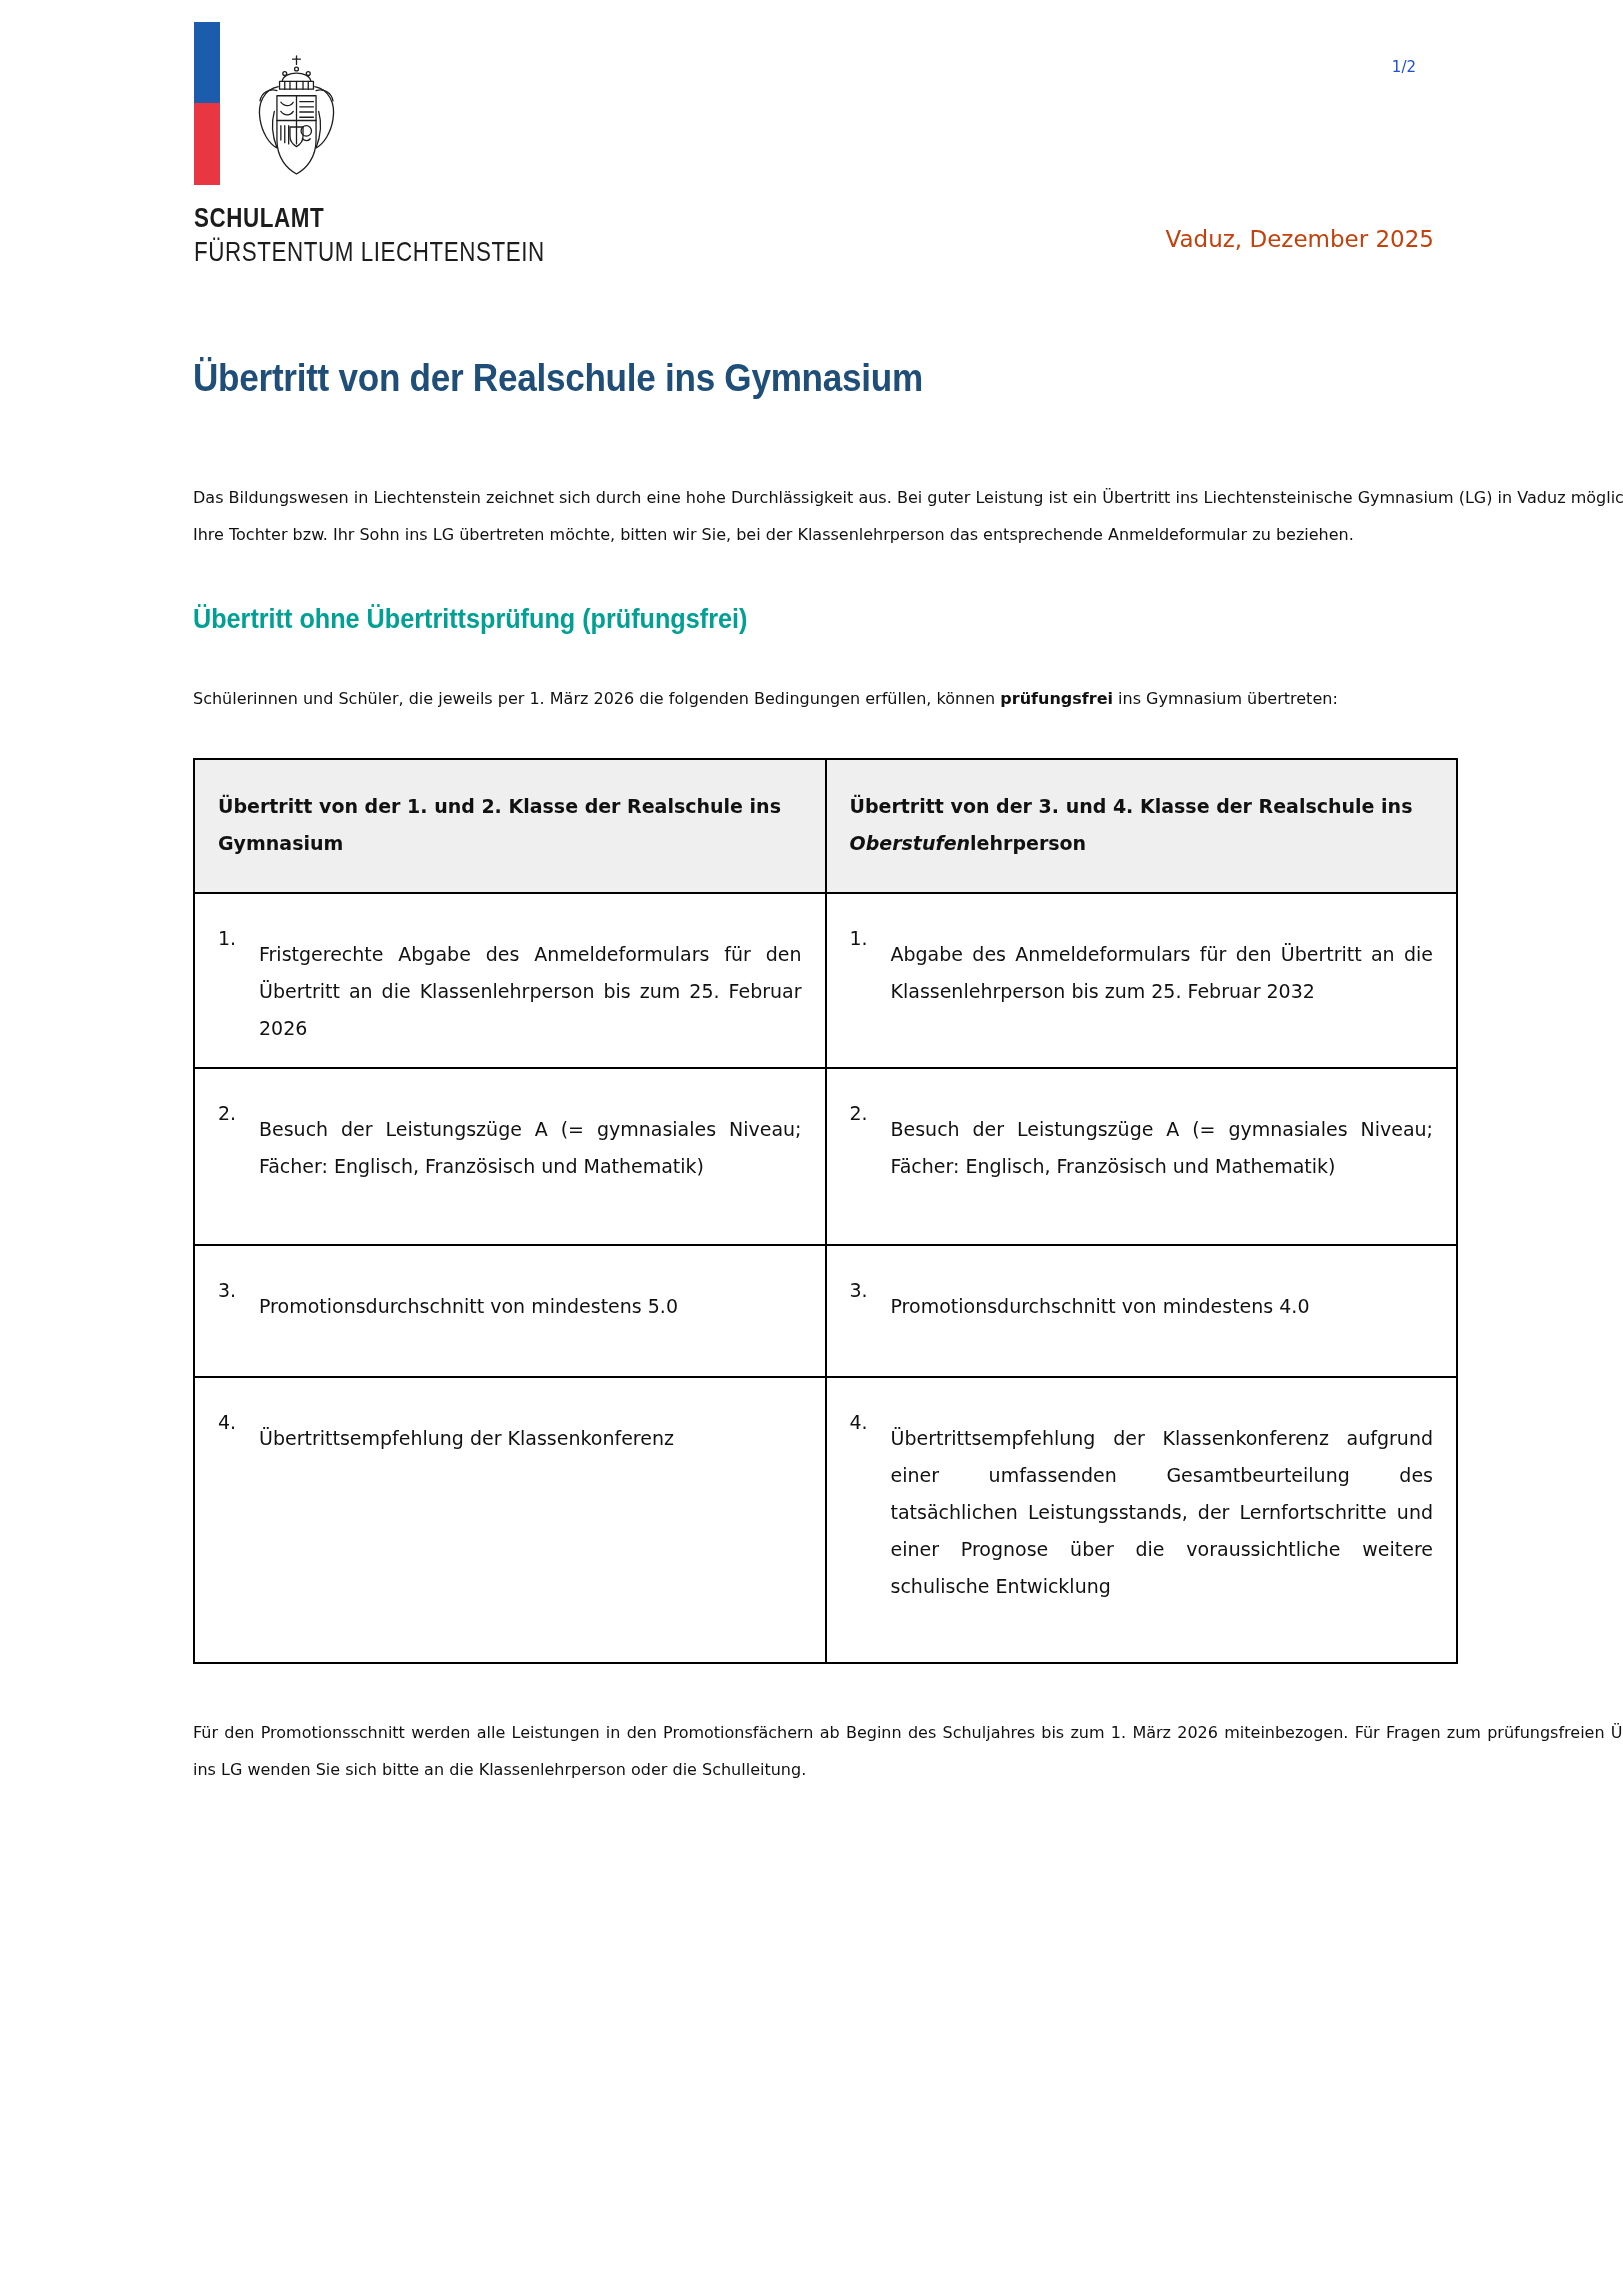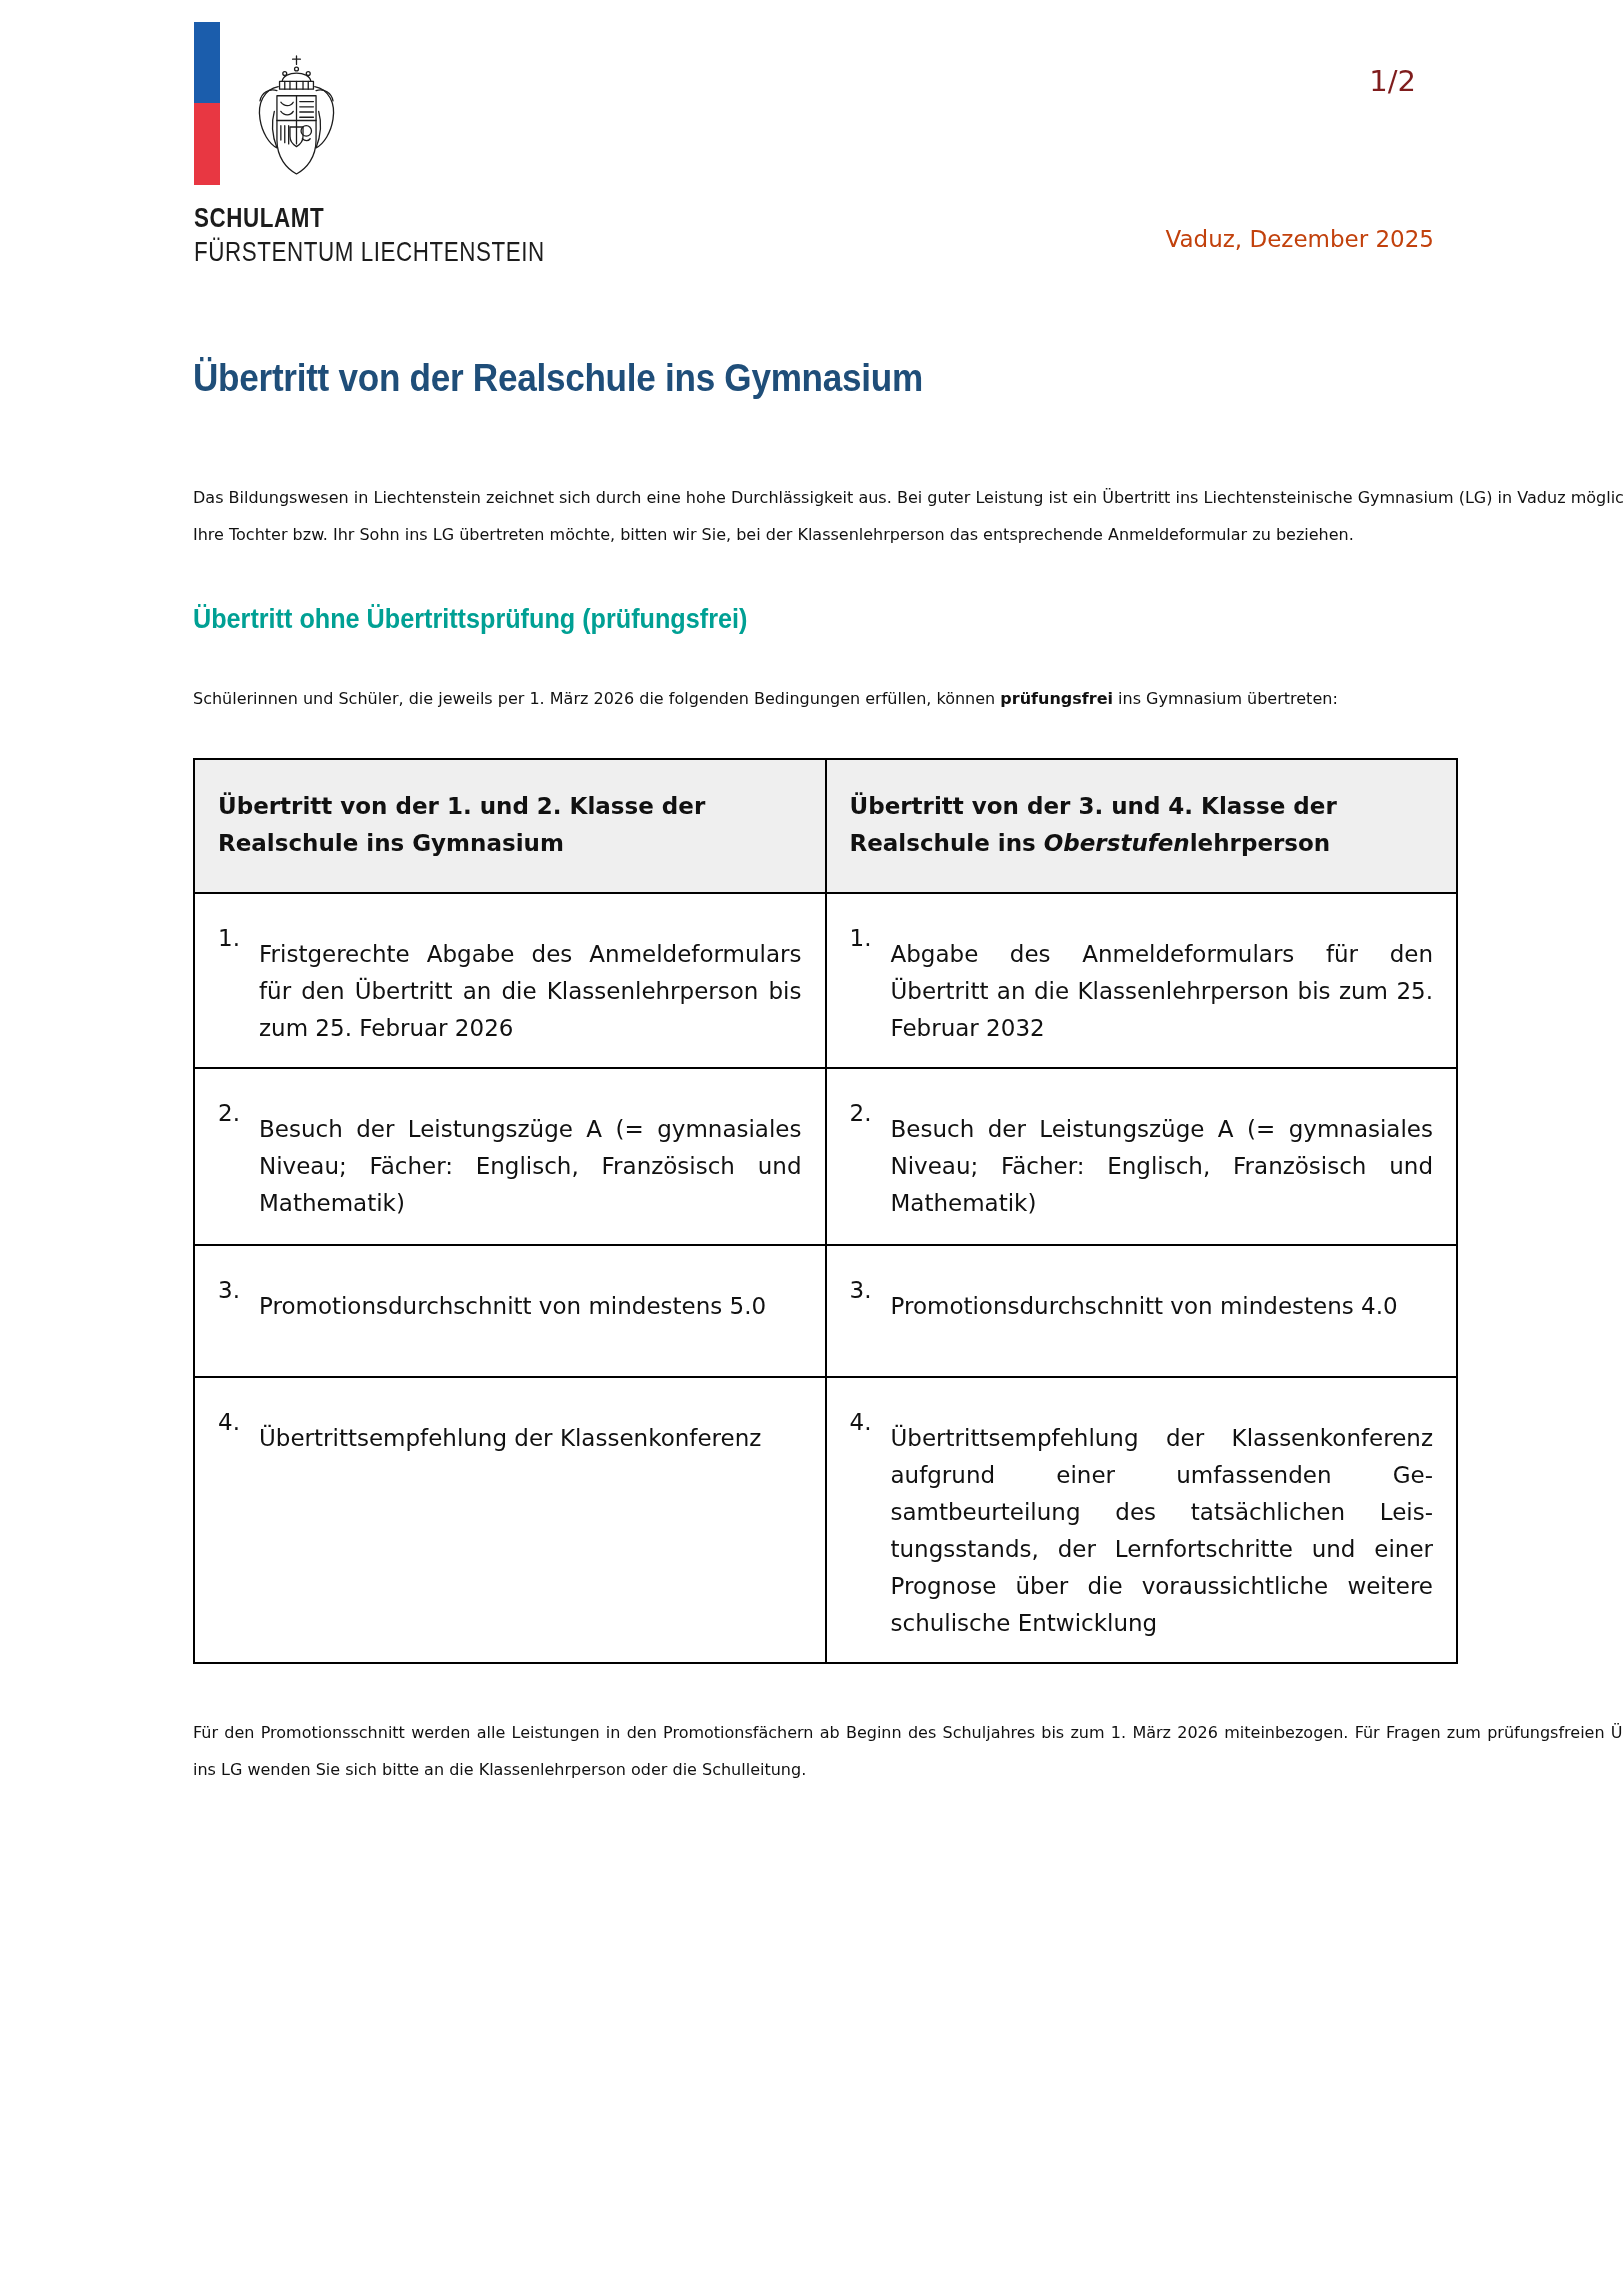--- a/index.html
+++ b/index.html
@@ -24,21 +24,21 @@
     font-family:"Liberation Sans",sans-serif;
     font-weight:700;font-size:28px;line-height:29px;letter-spacing:0.7px;
     color:#1c1c1c;transform:scaleX(.8);transform-origin:0 0;white-space:nowrap;
   }
   #org-sub{
     left:194px;top:237px;
     font-family:"Liberation Sans",sans-serif;
     font-weight:400;font-size:28px;line-height:29px;letter-spacing:0.7px;
     color:#1c1c1c;transform:scaleX(.8);transform-origin:0 0;white-space:nowrap;
   }
-  #page-number{top:68px;right:207px;font-size:29px;line-height:26px;color:#7f1d1d;}
+  #page-number{top:54px;right:207px;font-size:15px;line-height:26px;color:#1d4ed8;}
   #date-line{top:225px;right:189px;font-size:23px;line-height:29px;color:#c2410c;}
 
   
   main{position:absolute;left:193px;top:353px;width:1486px;}
   h1{
     margin:0;
     font-family:"Liberation Sans",sans-serif;
     font-weight:700;font-size:39px;line-height:49px;
     color:#1F4E79;letter-spacing:-0.3px;
     transform:scaleX(.9);transform-origin:0 0;white-space:nowrap;
@@ -67,21 +67,21 @@
     margin-top:41px;
     width:1265px;
     border-collapse:collapse;
     border:2.6px solid #000;
     table-layout:fixed;
   }
   table.cond th,table.cond td{
     border:2px solid #000;
     vertical-align:top;
     width:50%;
-    font-size:23px;line-height:37px;
+    font-size:19px;line-height:37px;
     color:#111;
   }
   table.cond th{
     background:#EFEFEF;
     text-align:left;font-weight:700;
     padding:27.5px 23px 0 23px;
     height:134px;box-sizing:border-box;
   }
   table.cond th em{}
   table.cond td{padding:26px 23px 0 23px;box-sizing:border-box;}

